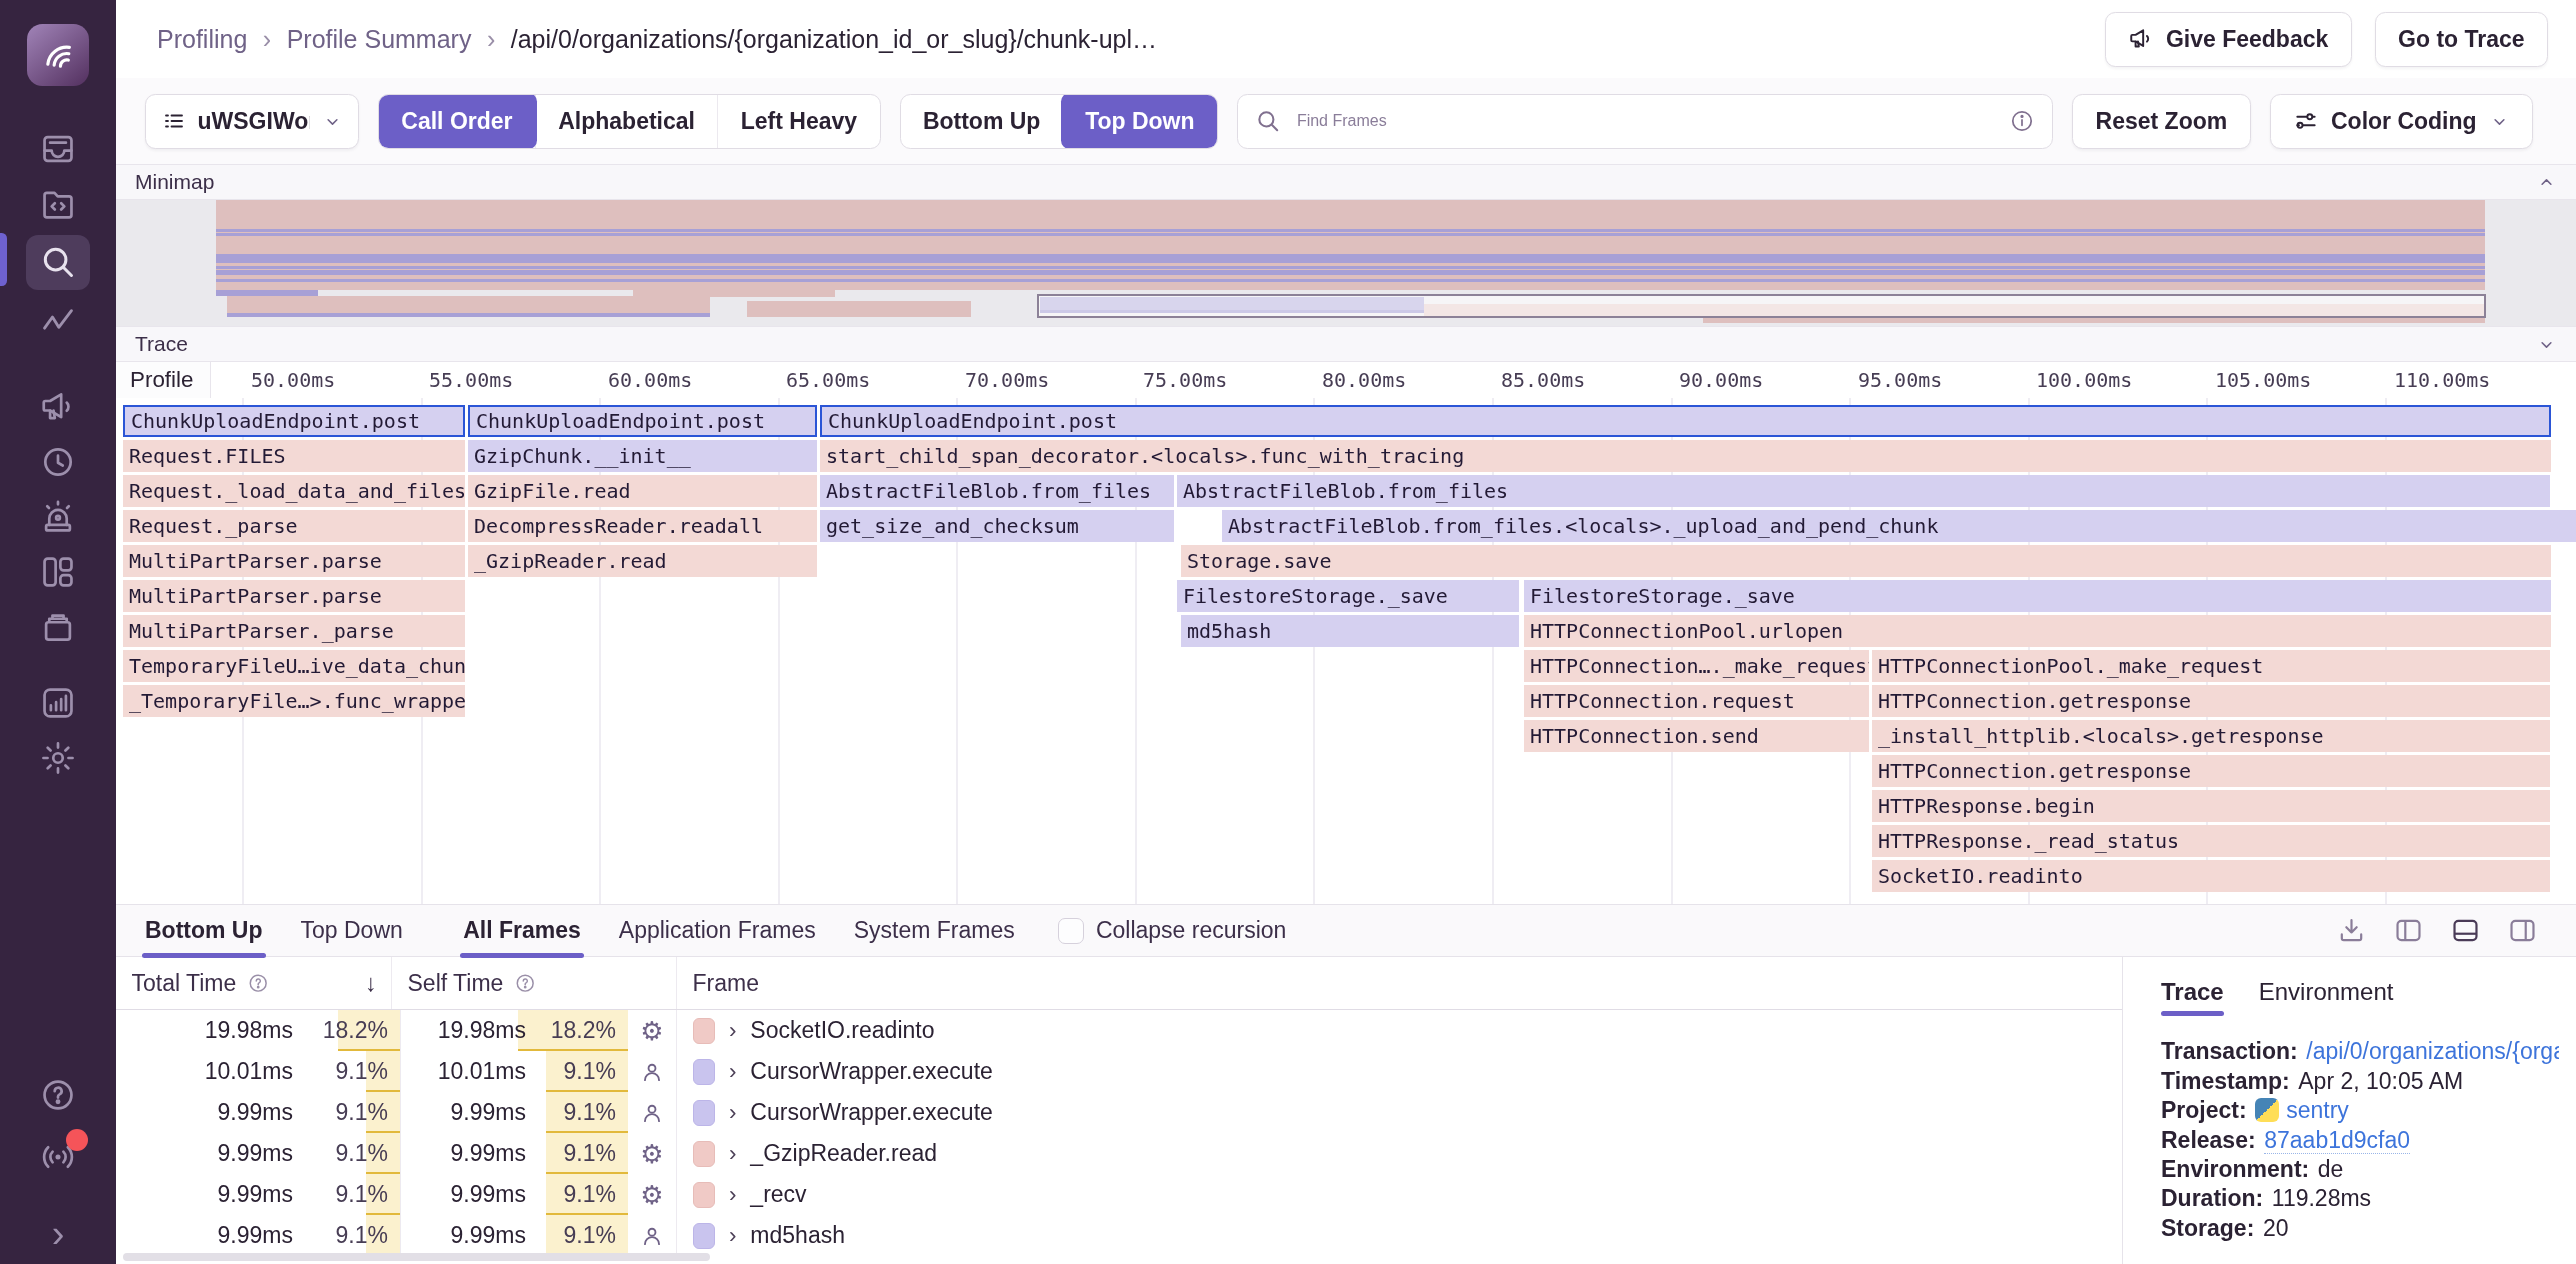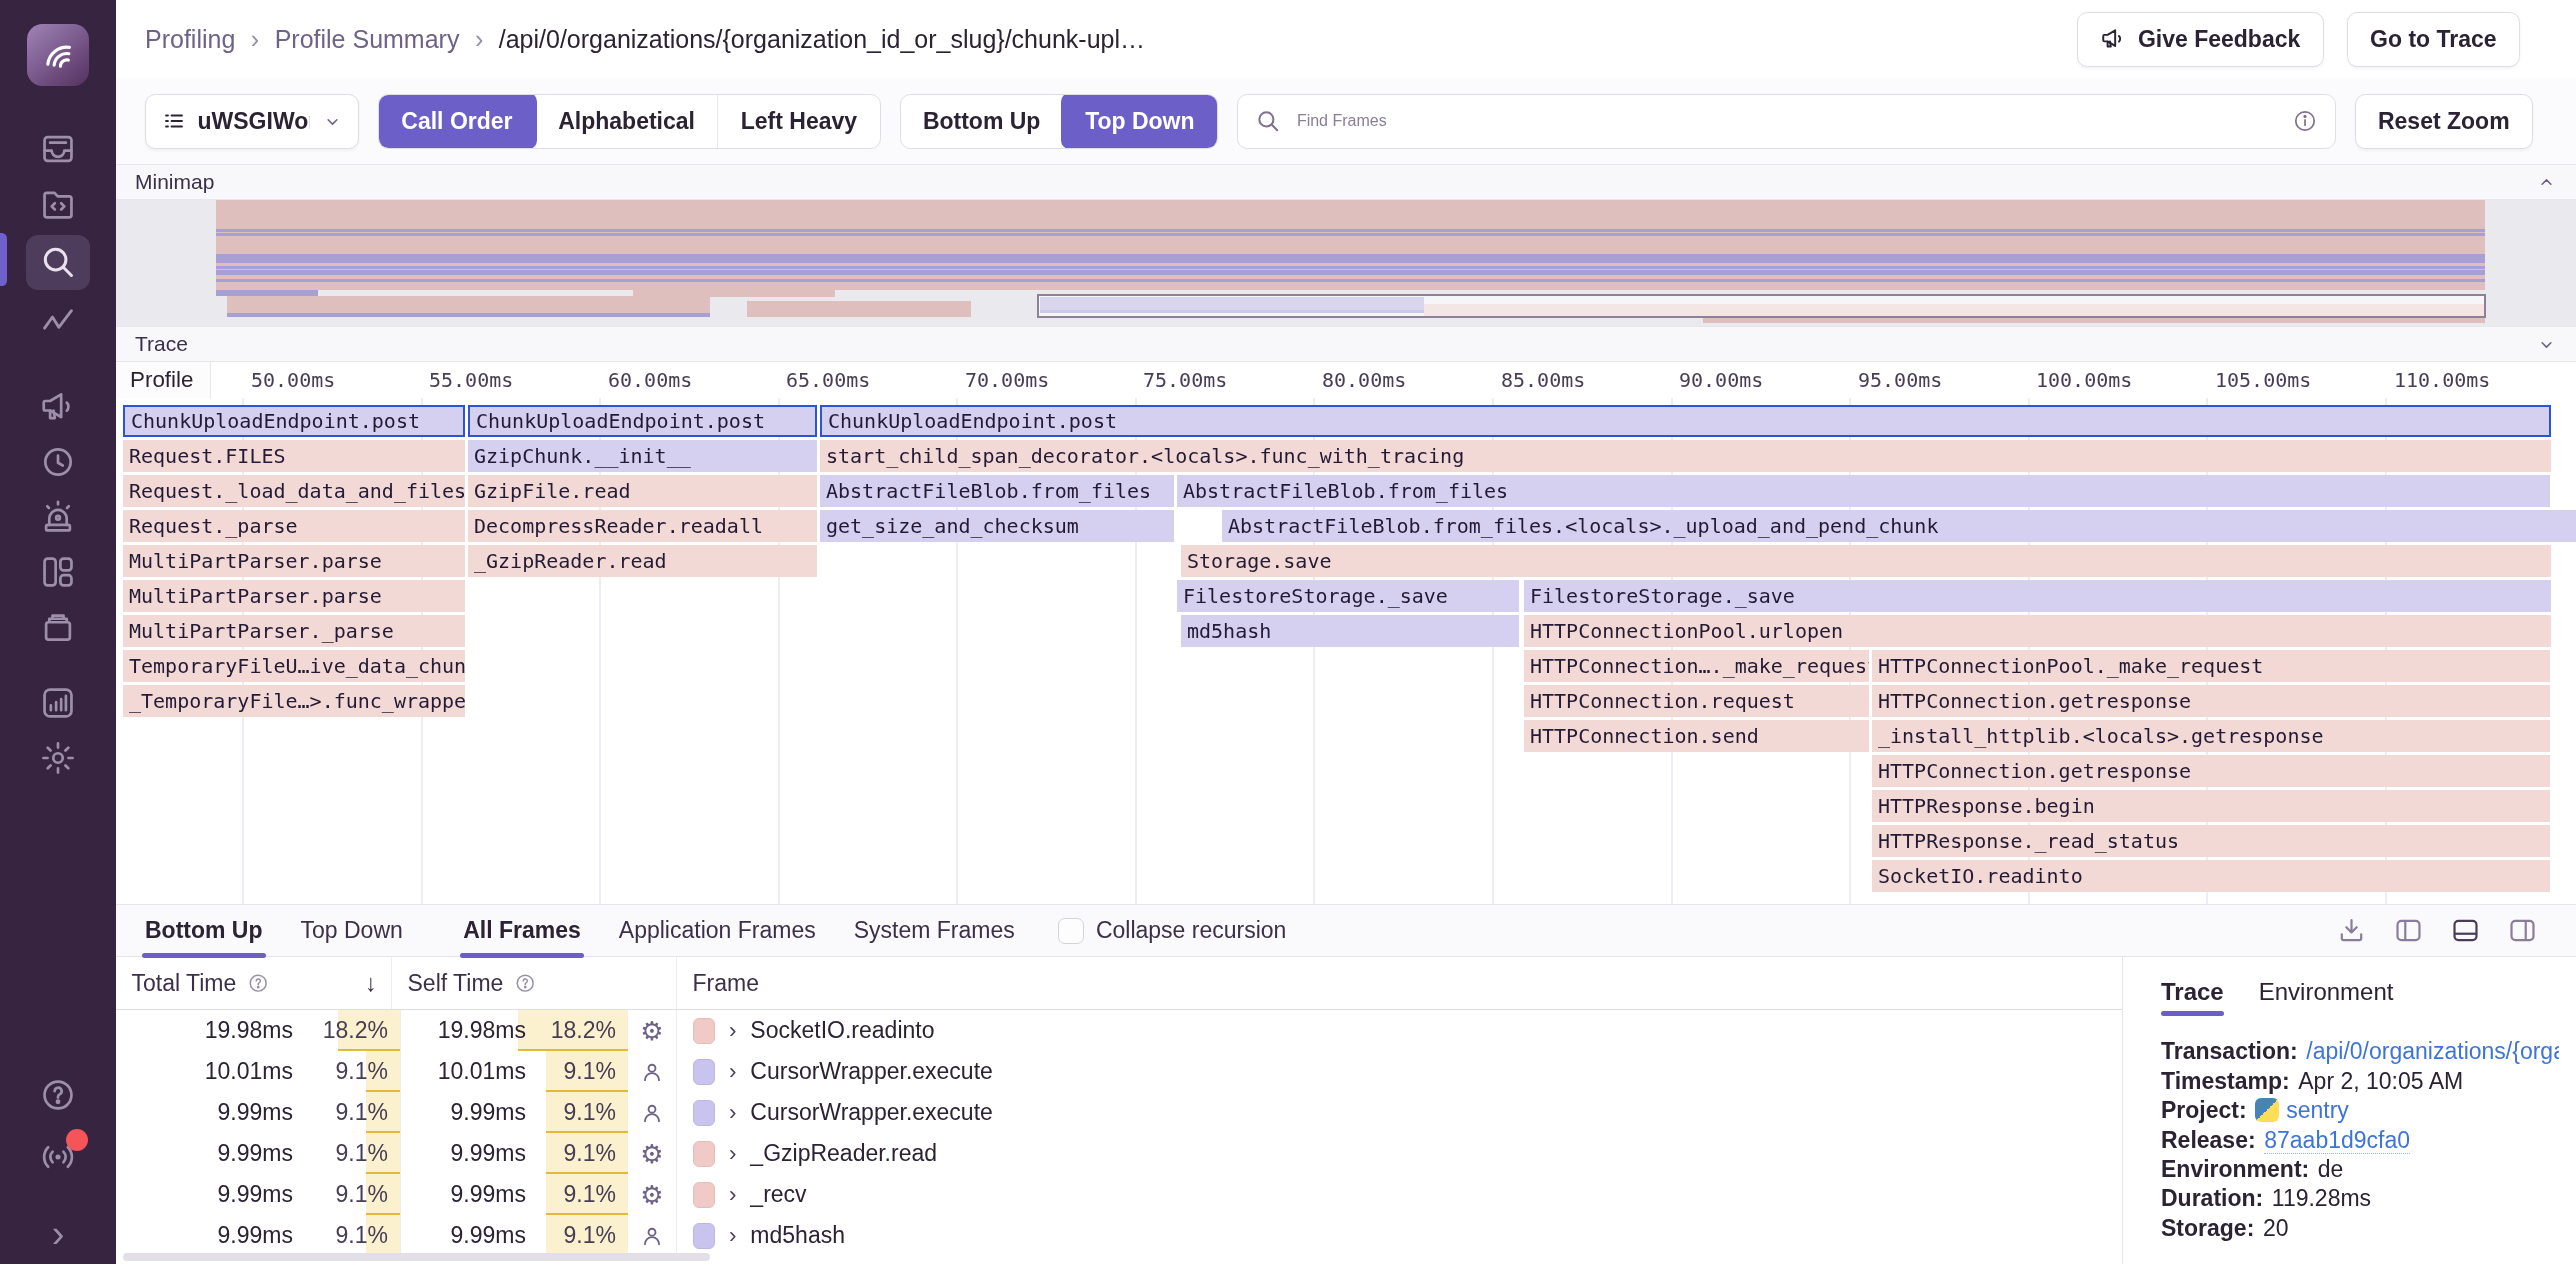--- a/index.html
+++ b/index.html
@@ -15,21 +15,21 @@
   .sb-btn.active{background:#4E3C5C;border-radius:12px;height:55px;width:64px;color:#E8E2EE;}
   .active-bar{position:absolute;left:0;top:233px;width:7px;height:53px;background:#6E61CF;border-radius:0 5.2px 5.2px 0;}
   .sb-spacer{flex:1;}
   .sb-broadcast{position:relative;}
   .red-dot{position:absolute;top:-3.5px;right:-1.7px;width:22.4px;height:22.4px;border-radius:50%;background:#F55459;}
   .sb-collapse{color:#9D8FAC;font-size:38px;line-height:38px;margin:31px 0 12px;}
 
   
   .main{position:absolute;left:116px;top:0;right:0;bottom:0;}
 
-  .topbar{height:78px;display:flex;align-items:center;justify-content:space-between;padding:0 56px 0 29px;background:#fff;}
+  .topbar{height:78px;display:flex;align-items:center;justify-content:space-between;padding:0 28px 0 29px;background:#fff;margin-left:12px;}
   .breadcrumb{display:flex;align-items:center;gap:15.5px;font-size:25px;color:#6F6287;white-space:nowrap;overflow:hidden;}
   .crumb{cursor:default;}
   .crumb.current{color:#2B2233;}
   .crumb-sep{color:#9A8FA8;}
   .topbar-actions{display:flex;gap:23px;flex:none;}
   .btn{background:#fff;border:1.7px solid #E0DCE4;border-radius:10.4px;height:55px;padding:0 22.4px;font-size:23px;font-weight:700;color:#2B2233;display:inline-flex;align-items:center;gap:12px;box-sizing:border-box;box-shadow:0 1.7px 2.6px rgba(43,34,51,.05);font-family:inherit;}
   .btn svg{width:26px;height:26px;}
 
   .toolbar{height:86px;display:flex;align-items:center;gap:19px;padding:0 43px 0 29px;background:#FBFAFC;box-sizing:border-box;}
   .dropdown{width:214px;justify-content:space-between;padding:0 15.5px;flex:none;}
@@ -266,20 +266,31 @@
         </svg>
         <input type="text" placeholder="Find Frames" style="">
         <svg viewBox="0 0 24 24" fill="none" stroke="currentColor" stroke-width="1.6" stroke-linecap="round">
           <circle cx="12" cy="12" r="8.5"></circle>
             <path d="M12 11v5"></path>
             <circle cx="12" cy="7.8" r=".7" fill="currentColor"></circle>
         </svg>
       </div>
       <button class="btn">
         <span>Reset Zoom</span>
+      </button>
+      <button class="btn">
+        <svg viewBox="0 0 24 24" fill="none" stroke="currentColor" stroke-width="1.8" stroke-linecap="round">
+          <path d="M4 8h8.5M18.5 8H20M4 16h1.5M9.5 16H20"></path>
+            <circle cx="15.5" cy="8" r="2.3"></circle>
+            <circle cx="6.5" cy="16" r="2.3"></circle>
+        </svg>
+        <span>Color Coding</span>
+        <svg viewBox="0 0 24 24" fill="none" stroke="currentColor" stroke-width="1.8" stroke-linecap="round" stroke-linejoin="round" style="width:21px;height:21px;color:#6F6287;">
+          <path d="m7 10 5 5 5-5"></path>
+        </svg>
       </button>
     </div>
 
     <div class="section-head">
       <span>Minimap</span>
       <svg viewBox="0 0 24 24" fill="none" stroke="currentColor" stroke-width="1.8" stroke-linecap="round" stroke-linejoin="round">
           <path d="m7 14 5-5 5 5"></path>
         </svg>
     </div>
     <div class="minimap-canvas" id="minimap">

